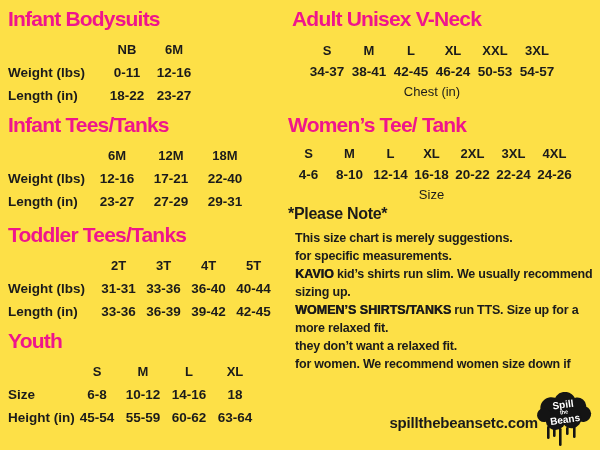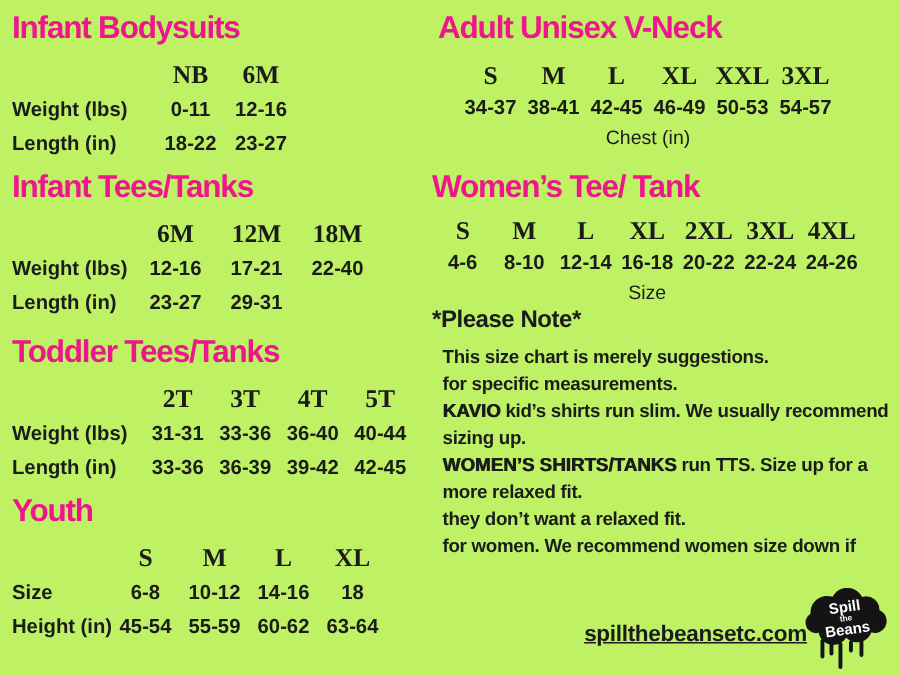--- a/index.html
+++ b/index.html
@@ -1,44 +1,43 @@
 <!DOCTYPE html>
 <html style="--pink: #EF158C; --ink: #1b1b1b;"><head>
 <meta charset="utf-8">
 <style>
   * { box-sizing: border-box; margin: 0; padding: 0; }
   html, body { background: #ffffff; }
   body { font-family: "Liberation Sans", sans-serif; }
   #page {
     position: relative; width: 600px; height: 450px;
-    background: #bef264; overflow: hidden;
+    background: #fde047; overflow: hidden;
   }
   .sec { position: absolute; }
   .t {
     font-weight: 700; font-size: 21px; letter-spacing: -0.8px;
     color: var(--pink, #EF158C); white-space: nowrap; line-height: 26px;
   }
   .grid { display: grid; color: var(--ink, #1b1b1b); font-weight: 700; font-size: 13.5px; margin-top: 6px; }
   .c { height: 23px; display: flex; align-items: center; justify-content: center; white-space: nowrap; }
-  .hd { font-size: 17px; font-family: Liberation Serif, serif; }
+  .hd { font-size: 13px; }
   .lbl { justify-content: flex-start; }
   .cap { text-align: center; font-weight: 400; font-size: 13px; color: var(--ink, #1b1b1b); margin-top: 2px; }
   .slim .c { height: 21px; }
   .note-title { font-weight: 700; font-size: 16px; color: var(--ink, #1b1b1b); line-height: 24px; letter-spacing: -0.3px; }
   .note-lines { margin-top: 3px; margin-left: 7px; }
   .noteline {
     font-size: 12.5px; font-weight: 700; letter-spacing: -0.2px;
     white-space: nowrap; height: 18px; line-height: 18px; color: var(--ink, #1b1b1b);
   }
   .bld { text-shadow: 0.5px 0 0 currentColor; letter-spacing: 0; }
   .site {
     position: absolute; left: 290px; top: 414px; width: 248px;
     text-align: right; font-weight: 700; font-size: 15px; color: var(--ink, #1b1b1b);
     letter-spacing: -0.2px;
-    text-decoration: underline;
   }
   .logo { position: absolute; left: 533px; top: 392px; }
 </style>
 </head>
 <body>
 
 <div id="page">
 
   <section class="sec" style="left:8px; top:6px">
     <h2 class="t">Infant Bodysuits</h2>
@@ -61,20 +60,21 @@
       <div class="c lbl"></div>
       <div class="c hd">6M</div>
       <div class="c hd">12M</div>
       <div class="c hd">18M</div>
       <div class="c lbl">Weight (lbs)</div>
       <div class="c">12-16</div>
       <div class="c">17-21</div>
       <div class="c">22-40</div>
       <div class="c lbl">Length (in)</div>
       <div class="c">23-27</div>
+      <div class="c">27-29</div>
       <div class="c">29-31</div>
     </div>
   </section>
 
   <section class="sec" style="left:8px; top:222px">
     <h2 class="t">Toddler Tees/Tanks</h2>
     <div class="grid" style="grid-template-columns:88px 45px 45px 45px 45px">
       <div class="c lbl"></div>
       <div class="c hd">2T</div>
       <div class="c hd">3T</div>
@@ -119,21 +119,21 @@
     <div class="grid slim" style="grid-template-columns:repeat(6,42px); margin-left:14px; margin-top:8px">
       <div class="c hd">S</div>
       <div class="c hd">M</div>
       <div class="c hd">L</div>
       <div class="c hd">XL</div>
       <div class="c hd">XXL</div>
       <div class="c hd">3XL</div>
       <div class="c">34-37</div>
       <div class="c">38-41</div>
       <div class="c">42-45</div>
-      <div class="c">46-49</div>
+      <div class="c">46-24</div>
       <div class="c">50-53</div>
       <div class="c">54-57</div>
     </div>
     <div class="cap" style="width:252px; margin-left:14px">Chest (in)</div>
   </section>
 
   <section class="sec" style="left:288px; top:112px">
     <h2 class="t">Women’s Tee/ Tank</h2>
     <div class="grid slim" style="grid-template-columns:repeat(7,41px); margin-top:5px">
       <div class="c hd">S</div>

